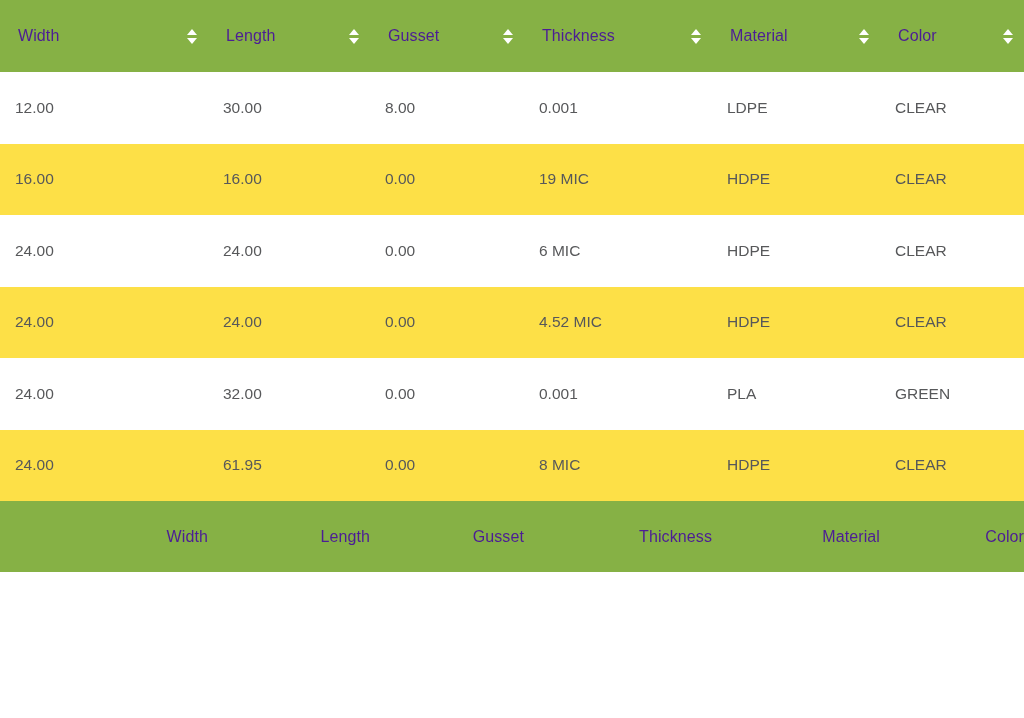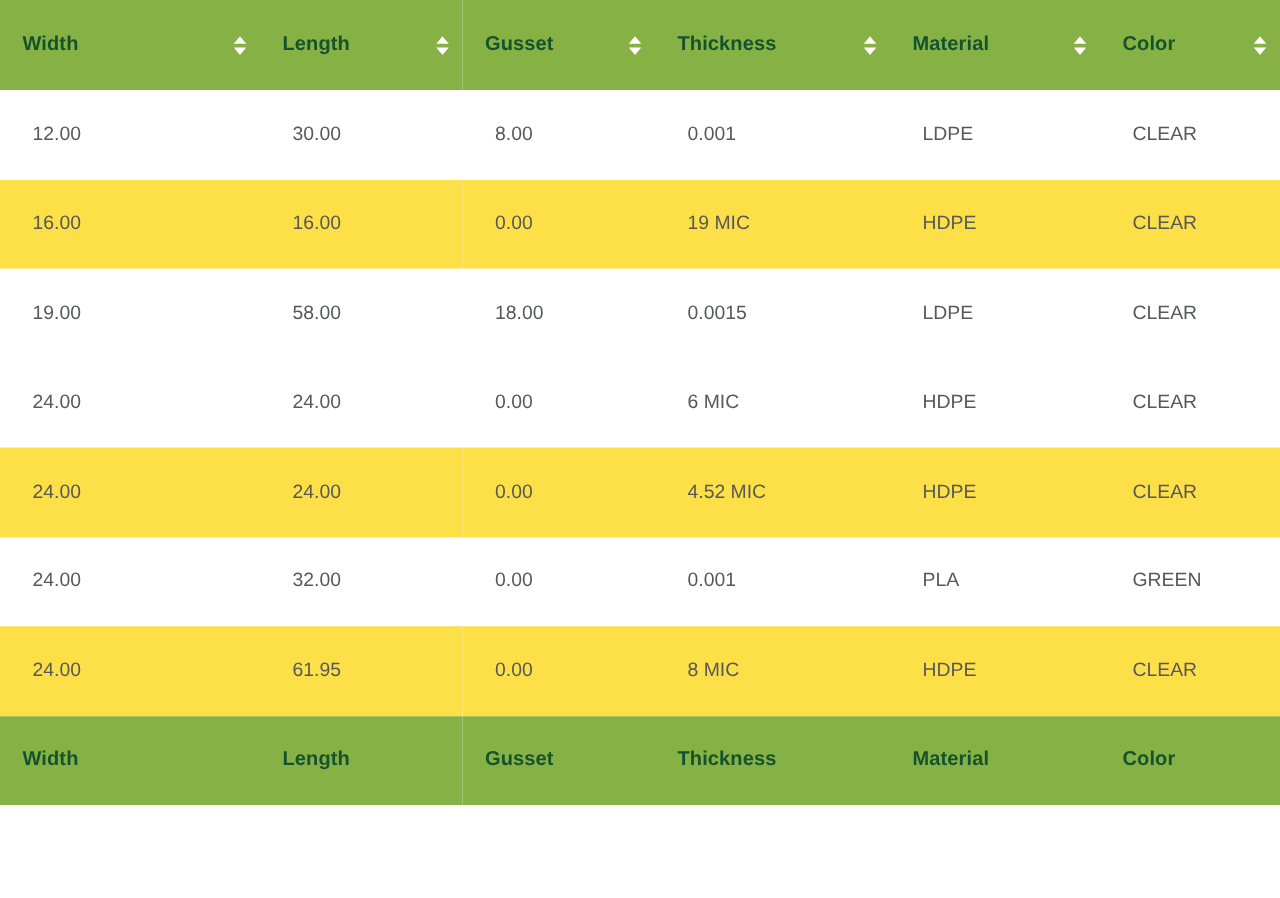--- a/index.html
+++ b/index.html
@@ -25,25 +25,25 @@
   col.c-width     { width: 208px; }
   col.c-length    { width: 162px; }
   col.c-gusset    { width: 154px; }
   col.c-thickness { width: 188px; }
   col.c-material  { width: 168px; }
   col.c-color     { width: 144px; }
 
   
   thead th, tfoot th {
     background: #86b145;
-    color: #14532d;
+    color: #4c1d95;
     font-size: 16px;
-    font-weight: bold;
+    font-weight: normal;
     letter-spacing: 0.1px;
-    text-align: left;
+    text-align: right;
     vertical-align: middle;
     padding: 0 0 0 18px;
     margin: 0;
   }
   thead th { height: 72px; }
   tfoot th { height: 71px; }
 
   .th-inner {
     display: flex;
     align-items: center;
@@ -72,21 +72,21 @@
     height: 0;
     border-left: 5.5px solid transparent;
     border-right: 5.5px solid transparent;
   }
   .sort-icon i.up   { border-bottom: 6px solid #ffffff; }
   .sort-icon i.down { border-top: 6px solid #ffffff; }
 
   
   tbody td {
     height: 71.5px;
-    padding: 0 0 0 26px;
+    padding: 0 0 0 15px;
     font-size: 15.5px;
     color: #57585a;
     text-align: left;
     vertical-align: middle;
     border: none;
     white-space: nowrap;
   }
   tbody tr.odd  td { background: #ffffff; }
   tbody tr.even td { background: #fde047; }
 </style>
@@ -173,28 +173,20 @@
     </tr>
     <tr class="even">
       <td>16.00</td>
       <td>16.00</td>
       <td>0.00</td>
       <td>19 MIC</td>
       <td>HDPE</td>
       <td>CLEAR</td>
     </tr>
     <tr class="odd">
-      <td>19.00</td>
-      <td>58.00</td>
-      <td>18.00</td>
-      <td>0.0015</td>
-      <td>LDPE</td>
-      <td>CLEAR</td>
-    </tr>
-    <tr class="odd">
       <td>24.00</td>
       <td>24.00</td>
       <td>0.00</td>
       <td>6 MIC</td>
       <td>HDPE</td>
       <td>CLEAR</td>
     </tr>
     <tr class="even">
       <td>24.00</td>
       <td>24.00</td>

